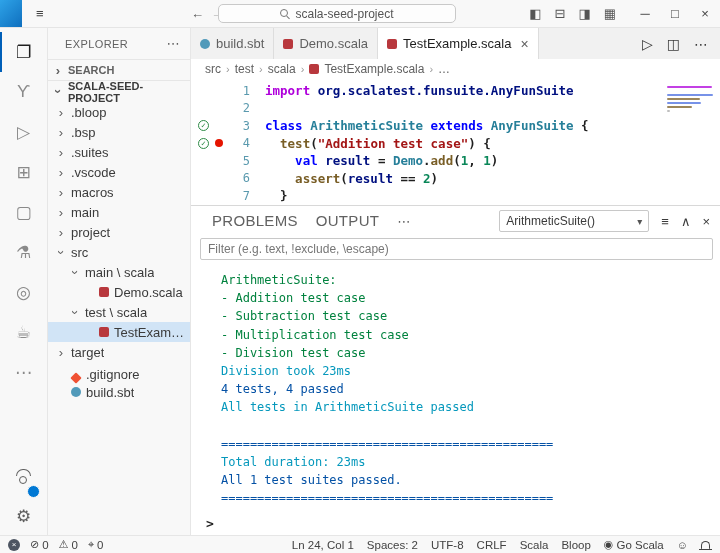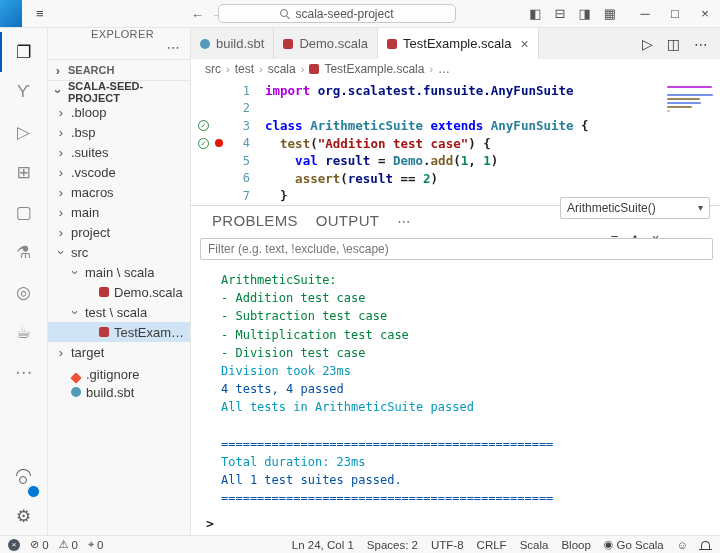--- a/index.html
+++ b/index.html
@@ -43,21 +43,21 @@
   .person::after  { content: ""; position: absolute; bottom: 0; left: 1px; width: 13px; height: 6px; border: 1.4px solid #5f5f5f; border-bottom: none; border-radius: 7px 7px 0 0; }
   .badge { position: absolute; right: -7px; bottom: -6px; min-width: 13px; height: 13px; border-radius: 7px;
     background: #0078d4; color: #fff; font-size: 8.5px; display: flex; align-items: center; justify-content: center;
     border: 1px solid #f8f8f8; padding: 0 2px; }
   .gear { font-size: 17px; color: #5f5f5f; cursor: pointer; }
 
   
   .sidebar { width: 143px; flex: 0 0 143px; background: #f8f8f8; border-right: 1px solid #e6e6e6;
     font-size: 13px; color: #3b3b3b; display: flex; flex-direction: column; overflow: hidden; }
   .sb-header { height: 31px; display: flex; align-items: center; padding: 0 10px 0 17px;
-    font-size: 11px; letter-spacing: .4px; color: #616161; flex-direction: column; }
+    font-size: 11px; letter-spacing: .4px; color: #616161; }
   .sb-more { margin-left: auto; font-size: 13px; cursor: pointer; }
   .sb-search { height: 21px; display: flex; align-items: center; gap: 5px; padding-left: 5px;
     font-size: 11px; font-weight: 700; color: #616161; border-top: 1px solid #e6e6e6; cursor: pointer; }
   .sb-project { height: 22px; display: flex; align-items: center; gap: 5px; padding-left: 5px;
     font-size: 11px; font-weight: 700; color: #3b3b3b; border-top: 1px solid #e6e6e6; cursor: pointer; }
   .chev { width: 10px; display: inline-flex; justify-content: center; color: #616161; font-size: 13px; flex: 0 0 10px; }
   .chev.expanded { transform: rotate(90deg); }
   .chev-spacer { width: 10px; flex: 0 0 10px; }
   .tree { flex: 1; overflow: hidden; }
   .tree-row { height: 20px; display: flex; align-items: center; gap: 5px; cursor: pointer; padding-right: 4px; }
@@ -98,21 +98,21 @@
   .minimap { position: absolute; top: 5px; right: 3px; width: 54px; padding: 2px 4px; }
   .mm-line { height: 2.2px; margin-bottom: 1.8px; border-radius: 1px; opacity: .75; }
 
   
   .panel { height: 330px; flex: 0 0 330px; border-top: 1px solid #d8d8d8; display: flex; flex-direction: column; background: #fff; }
   .panel-head { height: 30px; flex: 0 0 30px; display: flex; align-items: center; padding: 0 10px 0 21px; }
   .ptab { font-size: 15px; letter-spacing: .3px; color: #616161; margin-right: 18px; height: 30px;
     display: flex; align-items: center; border-bottom: 1.5px solid transparent; cursor: pointer; white-space: nowrap; }
   .ptab.active { color: #1f1f1f; border-bottom-color: #b3326b; }
   .phead-more { color: #616161; font-size: 13px; margin-right: 10px; cursor: pointer; }
-  .phead-right { margin-left: auto; display: flex; align-items: center; gap: 12px; flex-direction: column; }
+  .phead-right { margin-left: auto; display: flex; align-items: center; gap: 12px; }
   .pdrop { width: 150px; height: 22px; border: 1px solid #c8c8c8; border-radius: 2px; background: #fff;
     display: flex; align-items: center; padding: 0 6px; font-size: 12px; color: #3b3b3b; cursor: pointer; }
   .pdrop .arrow { margin-left: auto; color: #555; font-size: 10px; }
   .picon { font-size: 13px; color: #3b3b3b; cursor: pointer; }
   .filter-row { padding: 2px 7px 5px 9px; flex: 0 0 auto; }
   .filter-input { width: 100%; height: 22px; border: 1px solid #c8c8c8; border-radius: 2px; background: #fff;
     font-size: 12px; padding: 0 7px; color: #333; font-family: "Liberation Sans", sans-serif; outline: none; }
   .filter-input::placeholder { color: #767676; }
   .console { flex: 1; padding: 6px 0 0 30px; font-family: "DejaVu Sans Mono", "Liberation Mono", monospace;
     font-size: 12px; line-height: 18.2px; overflow: hidden; }

